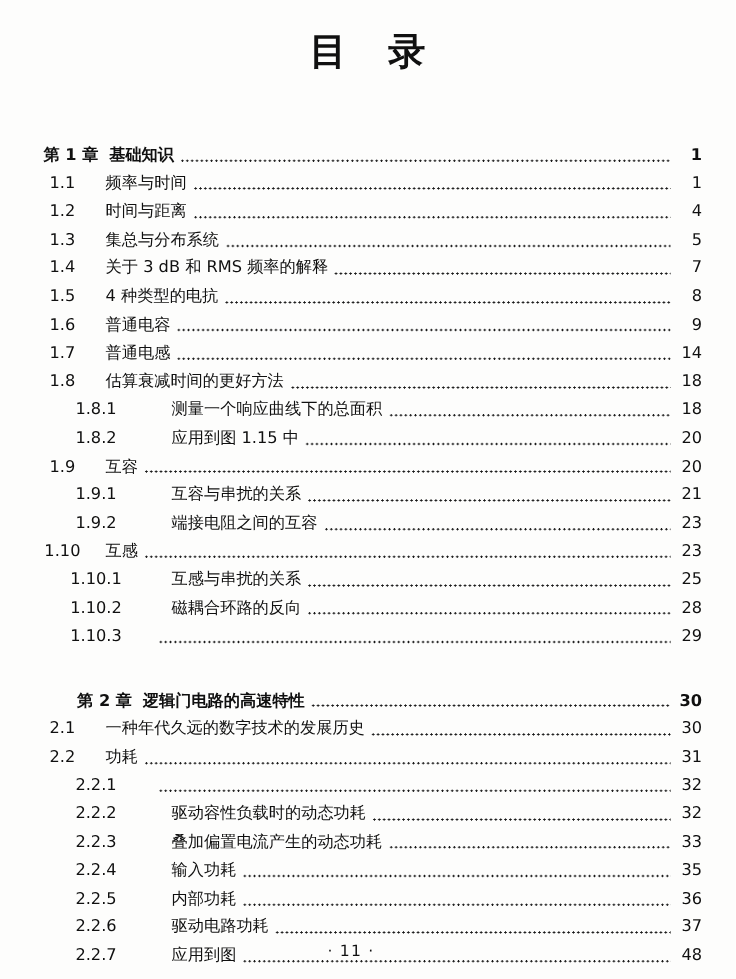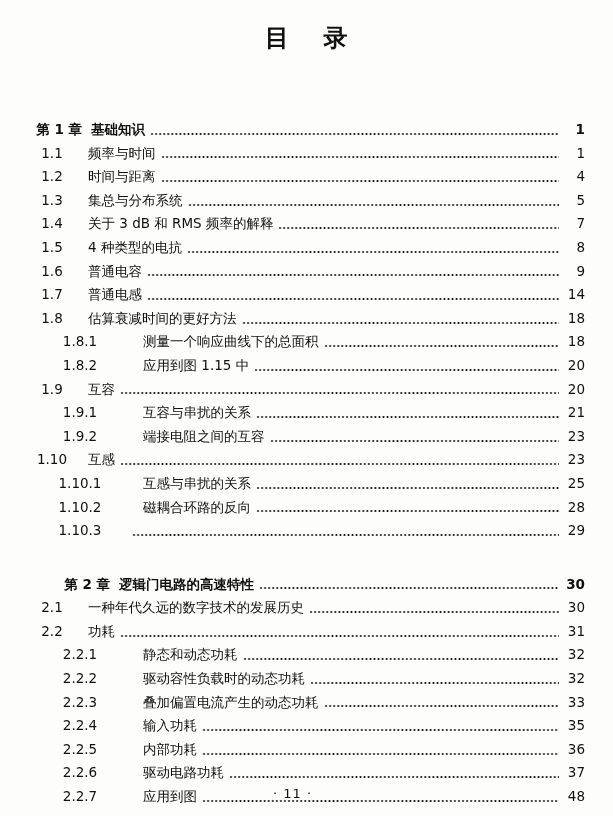--- a/index.html
+++ b/index.html
@@ -22,21 +22,21 @@
     background: #fdfdfc;
   }
 
   
   .toc-title {
     position: absolute;
     top: 22px;
     left: 0;
     width: 613px;
     text-align: center;
-    font-size: 24px;
+    font-size: 31px;
     font-weight: bold;
     letter-spacing: 0.5px;
     font-family: "DejaVu Sans", "Liberation Sans", sans-serif;
   }
   .toc-title .sp { display: inline-block; width: 34px; }
 
   
   .toc-list {
     position: absolute;
     top: 118px;
@@ -244,21 +244,20 @@
         <span class="pg">30</span>
       </div>
       <div class="toc-row lvl2">
         <span class="num">2.2</span>
         <span class="title-txt">功耗</span>
         <span class="leader"></span>
         <span class="pg">31</span>
       </div>
       <div class="toc-row lvl3">
         <span class="num">2.2.1</span>
-        <span class="title-txt">静态和动态功耗</span>
         <span class="leader"></span>
         <span class="pg">32</span>
       </div>
       <div class="toc-row lvl3">
         <span class="num">2.2.2</span>
         <span class="title-txt">驱动容性负载时的动态功耗</span>
         <span class="leader"></span>
         <span class="pg">32</span>
       </div>
       <div class="toc-row lvl3">

